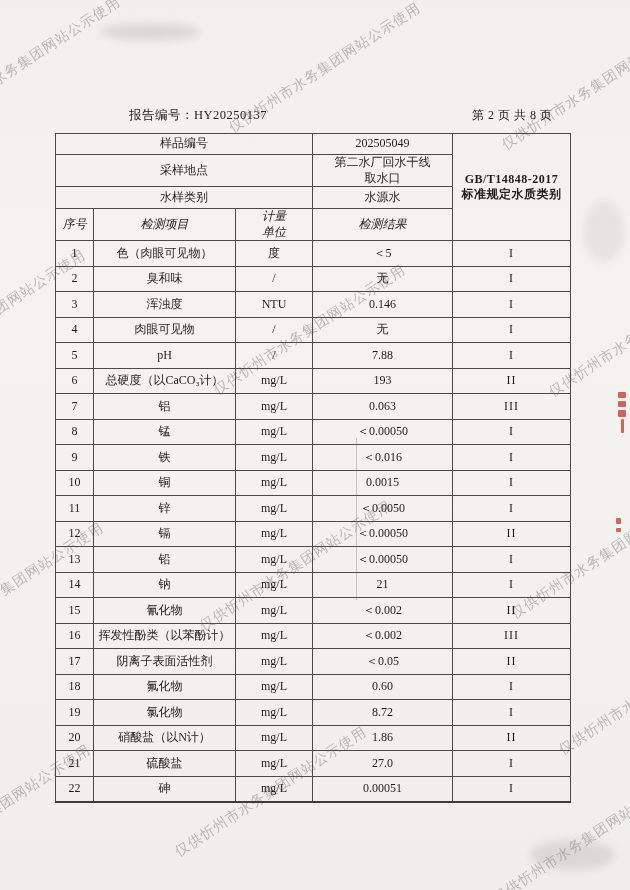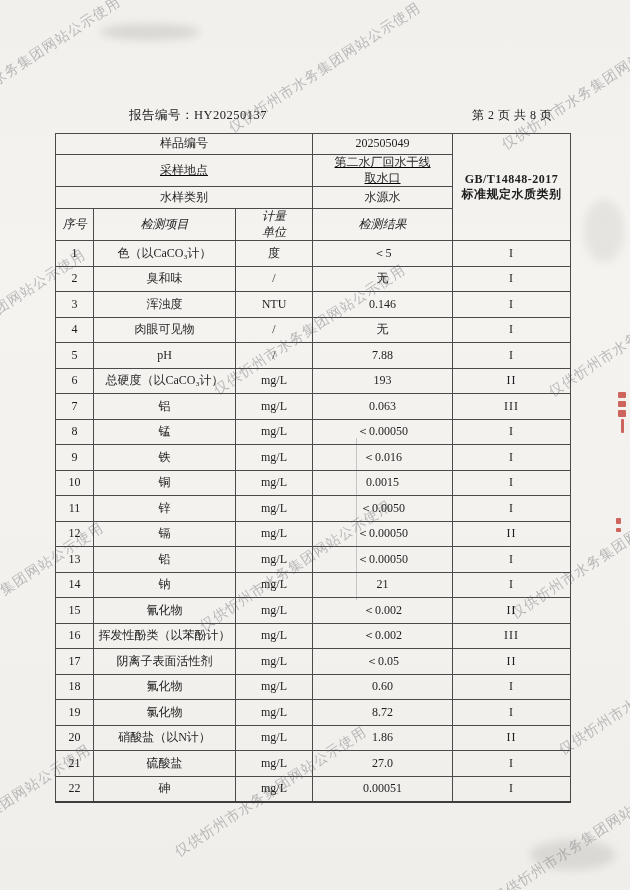--- a/index.html
+++ b/index.html
@@ -29,21 +29,21 @@
   
   table.report {
     position:absolute; left:55px; top:133px; width:515px;
     border-collapse:collapse; table-layout:fixed;
     border:1.5px solid #3d3d3d; border-bottom-width:2.5px;
   }
   table.report td {
     border:1px solid #4a4a4a; padding:0; text-align:center; vertical-align:middle;
     font-size:12px; line-height:1.3; color:#1e1e1e;
   }
-  tr.ra { height:21px; } tr.rb { height:24px;text-decoration:underline; } tr.rc { height:22px; }
+  tr.ra { height:21px; } tr.rb { height:24px; } tr.rc { height:22px; }
   tr.rd { height:31px;font-style:italic; } tr.dr { height:25.5px; }
   td.item { text-align:left; padding-left:9px; }
   td.pre  { white-space:pre-line; }
   td.std  { font-size:12.5px; line-height:1.8; letter-spacing:0.5px;font-weight:bold; }
   td.grade{ font-size:13px; letter-spacing:1px; }
 
   
   .seal { position:absolute; background:var(--seal-color,#c4453c); opacity:0.82; border-radius:1px; }
   .crease { position:absolute; left:356px; top:438px; width:1px; height:162px; background:rgba(95,95,95,0.30); }
   .smudge { position:absolute; border-radius:50%; filter:blur(4px); pointer-events:none; }
@@ -105,21 +105,21 @@
         <td>序号</td>
         <td>检测项目</td>
         <td class="pre">计量
 单位</td>
         <td>检测结果</td>
       </tr>
     </tbody>
     <tbody>
         <tr class="dr">
       <td>1</td>
-      <td class="item">色（以CaCO₃计）</td>
+      <td class="item">色（肉眼可见物）</td>
       <td>度</td>
       <td>＜5</td>
       <td class="grade">I</td>
     </tr>
         <tr class="dr">
       <td>2</td>
       <td class="item">臭和味</td>
       <td>/</td>
       <td>无</td>
       <td class="grade">I</td>

